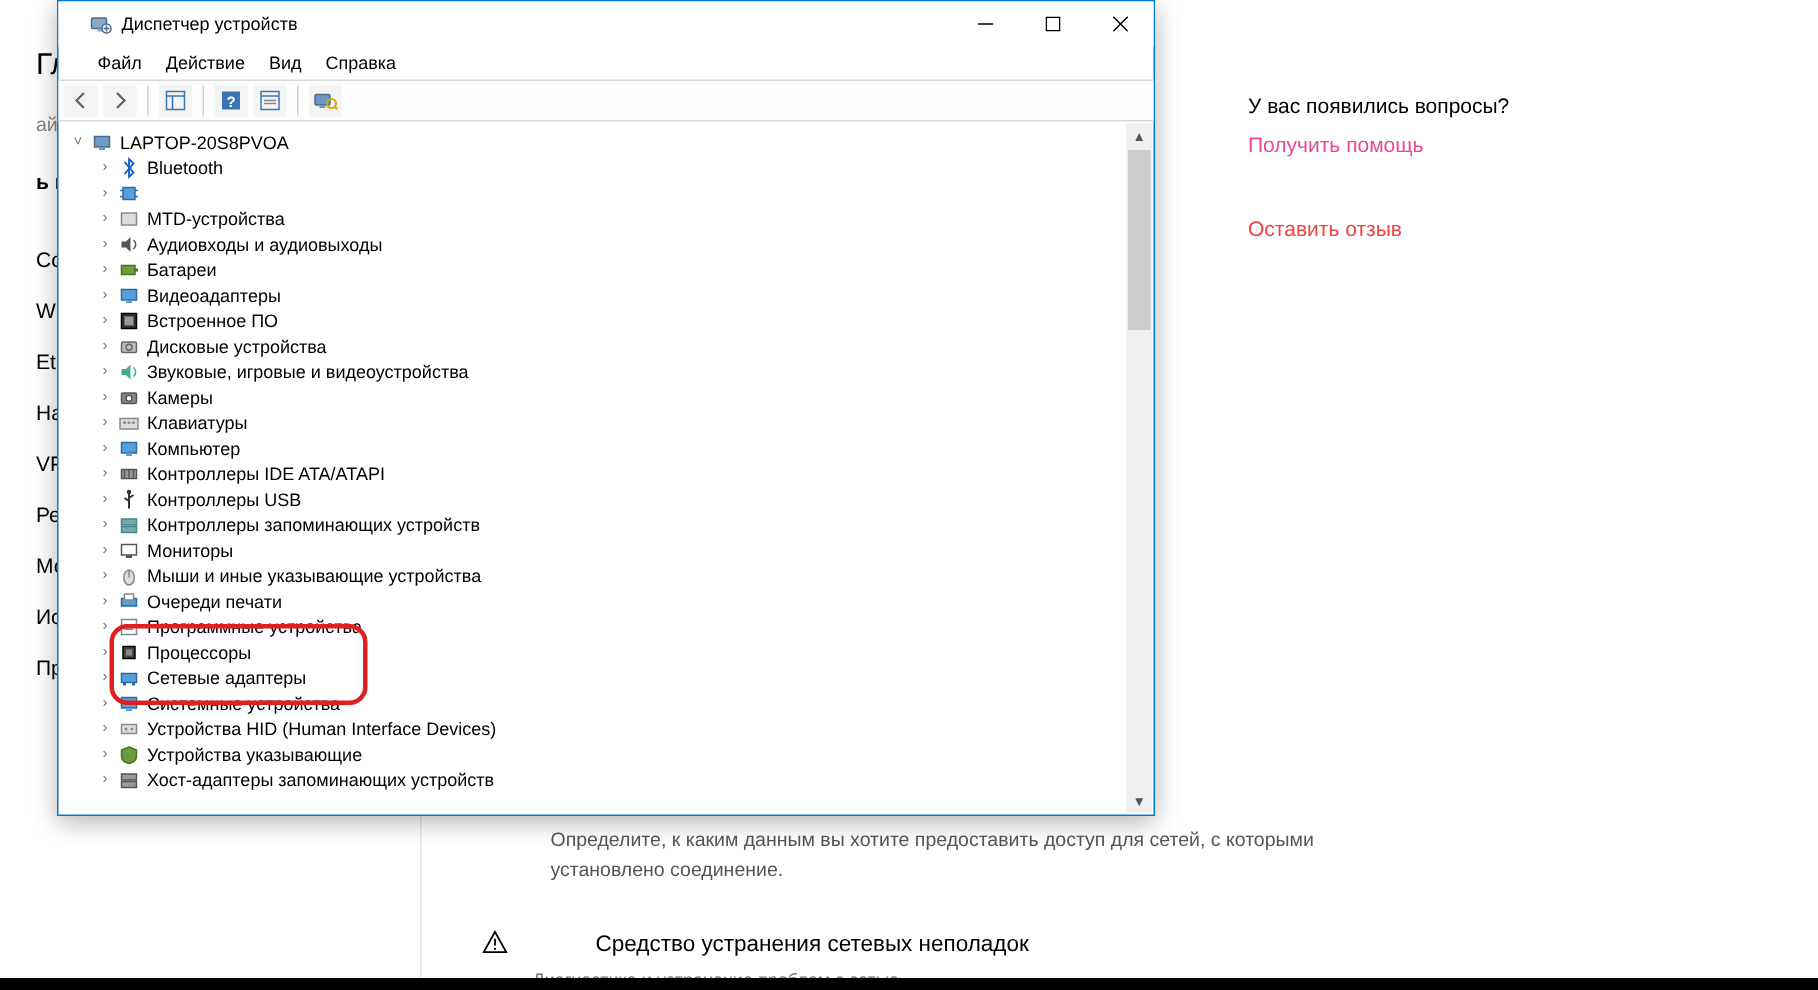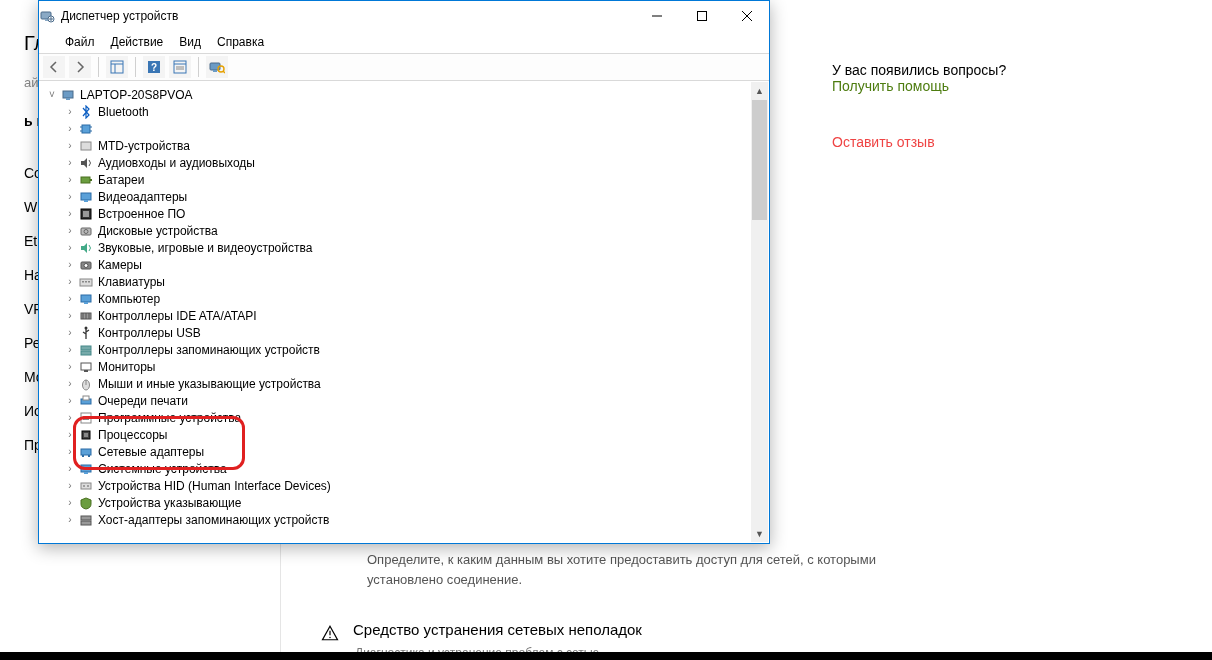--- a/index.html
+++ b/index.html
@@ -8,37 +8,37 @@
   
   .bg-page { position:absolute; inset:0; background:#ffffff; }
   .bg-left { position:absolute; left:0; top:0; width:280px; height:100%; background:#ffffff; }
   .bg-left .title { font-size:20px; margin:32px 0 0 24px; color:#000; }
   .bg-left .search { margin:20px 0 0 24px; font-size:13px; color:#888; }
   .bg-left .nav { margin-top:18px; }
   .bg-left .nav-item { font-size:14px; color:#000; padding:9px 0 9px 24px; white-space:nowrap; overflow:hidden; }
   .bg-right { position:absolute; left:280px; right:0; top:0; bottom:0; background:#ffffff; border-left:1px solid #e5e5e5; }
 
   .bg-right .aside { position:absolute; right:160px; top:62px; width:220px; font-size:14px; }
-  .bg-right .aside .hdr { color:#000; }
-  .bg-right .aside .link { color:#4d7c0f; margin-bottom:40px; cursor:pointer; }
+  .bg-right .aside .hdr { color:#000; margin-bottom:10px; }
+  .bg-right .aside .link { color:#ec4899; margin-bottom:40px; cursor:pointer; }
   .bg-right .aside .hdr2 { color:#000; margin-top:52px; margin-bottom:10px; }
   .bg-right .aside .link2 { color:#ef4444; cursor:pointer; }
 
   .bg-right .lower { position:absolute; left:40px; top:550px; right:320px; font-size:13px; color:#555; line-height:1.5; }
-  .bg-right .lower .fw-title { color:#000; font-size:15px; margin-bottom:2px; display:flex; align-items:flex-end; }
+  .bg-right .lower .fw-title { color:#000; font-size:15px; margin-bottom:2px; display:flex; align-items:flex-start;gap:44px; }
   .bg-right .lower .troubleshoot { margin-top:30px; color:#000; font-size:15px; }
   .bg-right .lower .troubleshoot .sub { color:#777; font-size:12px; }
   .bg-right .lower .warn-icon { width:18px; height:18px; margin-right:14px; }
   .bg-right .fw-desc { margin-left:46px; }
 
   
   .dm-window { position:absolute; left:38px; top:0; width:732px; height:544px;
                background:#ffffff; border:1px solid #0078d7; box-shadow:0 4px 16px rgba(0,0,0,0.3); }
   .dm-titlebar { height:30px; display:flex; align-items:center; justify-content:space-between; background:#ffffff; }
-  .dm-titlebar .left { display:flex; align-items:center; padding-left:0; font-size:12px; color:#000; }
+  .dm-titlebar .left { display:flex; align-items:center; padding-left:20px; font-size:12px; color:#000; }
   .dm-titlebar .left .dm-icon { width:16px; height:16px; margin-right:6px; }
   .dm-titlebar .ctrls { display:flex; }
   .dm-titlebar .ctrl { width:45px; height:30px; display:flex; align-items:center; justify-content:center; cursor:pointer; font-size:11px; font-family:Arial; }
 
   .dm-menubar { height:22px; display:flex; align-items:center; padding-left:18px; font-size:12px; gap:0; }
   .dm-menubar .mi { padding:3px 8px; cursor:pointer; }
 
   .dm-toolbar { height:28px; border-top:1px solid #d9d9d9; border-bottom:1px solid #d9d9d9;
                 display:flex; align-items:center; padding-left:4px; gap:4px; background:#fdfdfd; }
   .dm-toolbar .tb { width:22px; height:22px; display:flex; align-items:center; justify-content:center; cursor:pointer;

